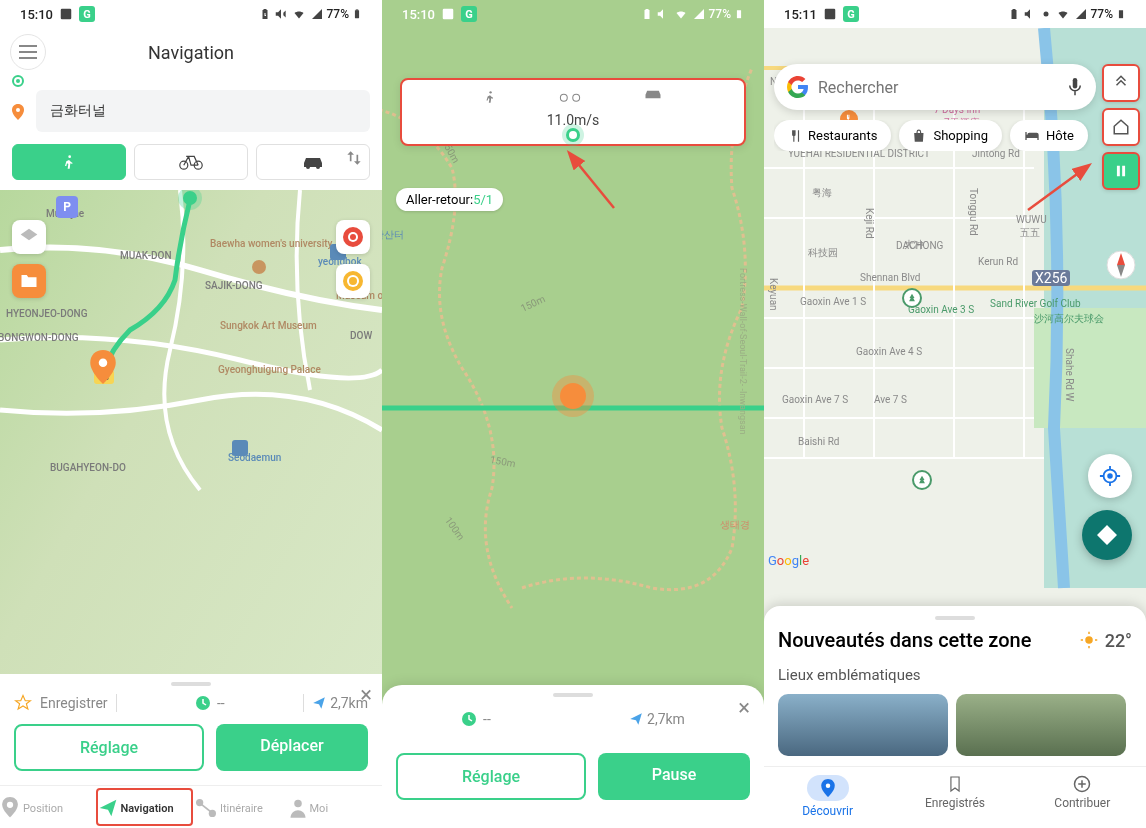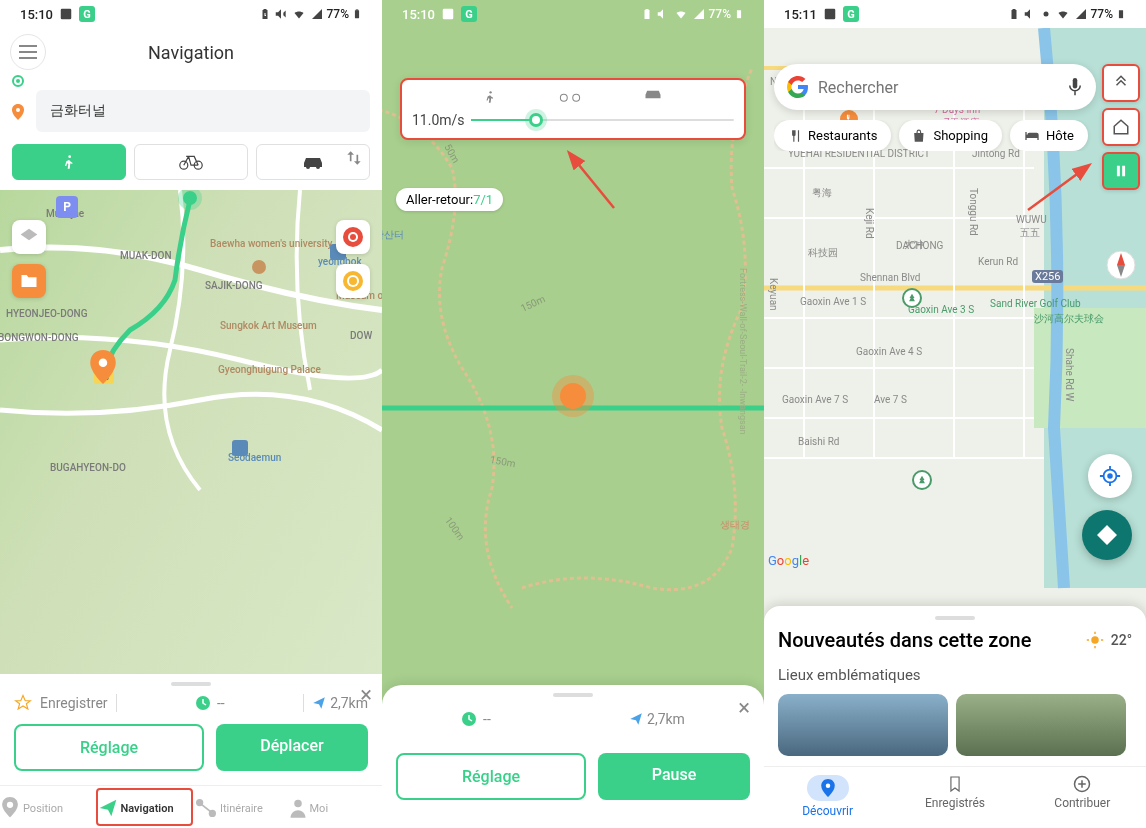--- a/index.html
+++ b/index.html
@@ -33,21 +33,21 @@
 .info-row .divider { width:1px; height:18px; background:#ddd; }
 .btn-row { display:flex; gap:12px; padding: 12px 0 14px; }
 .btn-outline { flex:1; border:2px solid #3ad08a; color:#3ad08a; background:#fff; border-radius:8px; padding:12px 17px; font-size:16px; font-weight:500; text-align:center; }
 .btn-solid { flex:1; background:#3ad08a; color:#fff; border-radius:8px; padding:12px 0; font-size:16px; font-weight:500; text-align:center; }
 .tab-bar { display:flex; border-top:1px solid #eee; background:#fff; }
 .tab { flex:1; display:flex; flex-direction:row; align-items:center; padding:10px 0 8px; gap:3px; color:#aaa; font-size:11px;}
 .tab.active { color:#333; }
 .tab.highlighted { border:2px solid #e84c3d; border-radius:4px; margin:2px; padding:8px 0 6px;}
 .speed-card { position:absolute; top:50px; left:18px; right:18px; background:#fff; border-radius:8px; border:2px solid #e84c3d; padding:6px 10px 10px; box-shadow:0 2px 8px rgba(0,0,0,0.1);}
 .speed-icons { display:flex; justify-content:space-around; padding: 2px 40px 6px; color:#888; }
-.speed-row { display:flex; align-items:center; gap:6px; }
+.speed-row { display:flex; align-items:center; gap:6px;flex-direction:column; }
 .speed-val { font-size:14px; color:#444; white-space:nowrap; }
 .slider-track { flex:1; height:2px; background:#ddd; position:relative; border-radius:2px;}
 .slider-fill { position:absolute; height:2px; left:0; width:25%; background:#3ad08a; }
 .slider-thumb { position:absolute; left:25%; top:-6px; width:14px; height:14px; border-radius:50%; background:#3ad08a; box-shadow:0 0 0 4px rgba(58,208,138,0.25); transform:translateX(-50%);}
 .slider-thumb::after{content:'';position:absolute;left:3px;top:3px;width:8px;height:8px;border-radius:50%;background:#fff;}
 .slider-thumb::before{content:'';position:absolute;left:5px;top:5px;width:4px;height:4px;border-radius:50%;background:#3ad08a;}
 .chip { position:absolute; background:#fff; border-radius:14px; padding:4px 10px; font-size:13px; box-shadow:0 1px 3px rgba(0,0,0,0.15);}
 .arrow-red { position:absolute; }
 .center-dot { position:absolute; left:50%; top:46%; width:26px; height:26px; border-radius:50%; background:#f68d3c; box-shadow:0 0 0 8px rgba(246,141,60,0.4); transform:translate(-50%,-50%);}
 .s2-bottom { position:absolute; bottom:0; left:0; right:0; background:#fff; border-radius:20px 20px 0 0; padding:8px 14px 14px; box-shadow:0 -2px 12px rgba(0,0,0,0.1);}
@@ -60,21 +60,21 @@
 .s3-chip { background:#fff; border-radius:20px; padding:8px 14px; font-size:13px; box-shadow:0 1px 4px rgba(0,0,0,0.12); display:flex; align-items:center; gap:6px; white-space:nowrap;}
 .float-col { position:absolute; right:6px; top:36px; display:flex; flex-direction:column; gap:6px; }
 .float-btn { width:38px; height:38px; background:#fff; border-radius:6px; display:flex; align-items:center; justify-content:center; color:#555; box-shadow:0 1px 4px rgba(0,0,0,0.15);}
 .float-btn.highlighted { border:2px solid #e84c3d; }
 .float-btn.green { background:#3ad08a; color:#fff; }
 .compass { position:absolute; right:10px; top:222px; }
 .locate-btn { position:absolute; right:14px; bottom:330px; width:44px; height:44px; border-radius:50%; background:#fff; box-shadow:0 2px 8px rgba(0,0,0,0.2); display:flex; align-items:center; justify-content:center; color:#1a73e8;}
 .nav-fab { position:absolute; right:14px; bottom:268px; width:50px; height:50px; border-radius:50%; background:#0d766e; display:flex; align-items:center; justify-content:center; color:#fff; box-shadow:0 3px 10px rgba(0,0,0,0.25);}
 .s3-sheet { position:absolute; bottom:0; left:0; right:0; background:#fff; border-radius:16px 16px 0 0; box-shadow:0 -2px 12px rgba(0,0,0,0.15); padding:10px 14px 0;}
 .sheet-title { font-size:20px; font-weight:500; display:flex; align-items:center; gap:8px; }
-.weather-badge { margin-left:auto; display:flex; align-items:center; gap:7px; font-size:14px; color:#555;}
+.weather-badge { margin-left:auto; display:flex; align-items:center; gap:7px; font-size:18px; color:#555;}
 .sheet-sub { font-size:15px; color:#555; margin-top:14px; }
 .place-cards { display:flex; gap:8px; margin-top:10px; overflow:hidden; }
 .place-card { flex:0 0 48%; height:62px; border-radius:10px; background:linear-gradient(#8ab0c9,#4a6880); }
 .s3-tabs { display:flex; border-top:1px solid #eee; margin:10px -14px 0; padding:8px 0 10px;}
 .s3-tab { flex:1; display:flex; flex-direction:column; align-items:center; gap:3px; color:#666; font-size:12px;}
 .s3-tab.active { color:#1a73e8; }
 .s3-tab.active .pill { background:#d2e3fc; border-radius:16px; padding:4px 14px;}
 .map-street { position:absolute; font-size:10px; color:#8a8a8a; white-space:nowrap; }
 svg { display:block; }
 </style>
@@ -369,21 +369,21 @@
     <svg class="arrow-red" style="left:180px;top:118px" width="60" height="70">
       <defs>
           <marker id="ah1" markerWidth="8" markerHeight="8" refX="6" refY="3" orient="auto">
             <path d="M0 0L8 3L0 6z" fill="#e84c3d"></path>
           </marker>
         </defs>
       <line x1="52" y1="62" x2="8" y2="8" stroke="#e84c3d" stroke-width="2.5" marker-end="url(#ah1)"></line>
     </svg>
 
     <div class="chip" style="left:14px;top:160px">
-      <span>Aller-retour:</span><span style="color:#3ad08a">7/1</span>
+      <span>Aller-retour:</span><span style="color:#3ad08a">5/1</span>
     </div>
   </div>
 
   <div class="s2-bottom">
     <div class="handle"></div>
     <div class="close-x" style="top:10px;right:14px">×</div>
     <div class="info-row" style="justify-content:space-around;padding:6px 0 14px">
       <span style="display:flex;align-items:center;gap:6px">
         <svg width="16" height="16">
             <circle cx="8" cy="8" r="7" fill="#3ad08a"></circle>
@@ -468,21 +468,21 @@
     <div class="map-street" style="left:204px;top:160px;writing-mode:vertical-lr">Tonggu Rd</div>
     <div class="map-street" style="left:144px;top:276px;color:#4a9a6a">Gaoxin Ave 3 S</div>
     <div class="map-street" style="left:300px;top:320px;writing-mode:vertical-lr">Shahe Rd W</div>
     <div class="map-street" style="left:226px;top:270px;color:#4a9a6a">Sand River Golf Club</div>
     <div class="map-street" style="left:270px;top:284px;color:#4a9a6a">沙河高尔夫球会</div>
     <div class="map-street" style="left:170px;top:76px;color:#d070a0">7 Days Inn</div>
     <div class="map-street" style="left:180px;top:88px;color:#d070a0">7天酒店</div>
     <div class="map-street" style="left:110px;top:366px">Ave 7 S</div>
     <div style="position:absolute;left:14px;top:96px;background:#f7d554;border-radius:3px;padding:0 3px;font-size:9px">G107</div>
     <div style="position:absolute;left:70px;top:96px;background:#f7d554;border-radius:3px;padding:0 3px;font-size:9px">G107</div>
-    <div style="position:absolute;left:268px;top:242px;background:#6a7a9a;color:#fff;border-radius:3px;padding:0 3px;font-size:11px">X256</div>
+    <div style="position:absolute;left:268px;top:242px;background:#6a7a9a;color:#fff;border-radius:3px;padding:0 3px;font-size:14px">X256</div>
 
     <div style="position:absolute;left:76px;top:82px;width:18px;height:18px;background:#f68d3c;border-radius:50%;display:flex;align-items:center;justify-content:center">
         <svg width="10" height="10" fill="#fff" viewBox="0 0 24 24">
           <path d="M7 2v8a2 2 0 002 2v10h2V12a2 2 0 002-2V2h-2v6h-1V2h-1v6H9V2H7z"></path>
         </svg>
       </div>
     <div style="position:absolute;left:154px;top:64px;width:18px;height:18px;background:#d070a0;border-radius:50%"></div>
     <div style="position:absolute;left:138px;top:260px;width:20px;height:20px;background:#fff;border-radius:50%;border:2px solid #4a9a6a;display:flex;align-items:center;justify-content:center">
         <svg width="10" height="10" fill="#4a9a6a" viewBox="0 0 24 24">
           <path d="M12 2L6 12h3l-4 8h14l-4-8h3L12 2z"></path>

